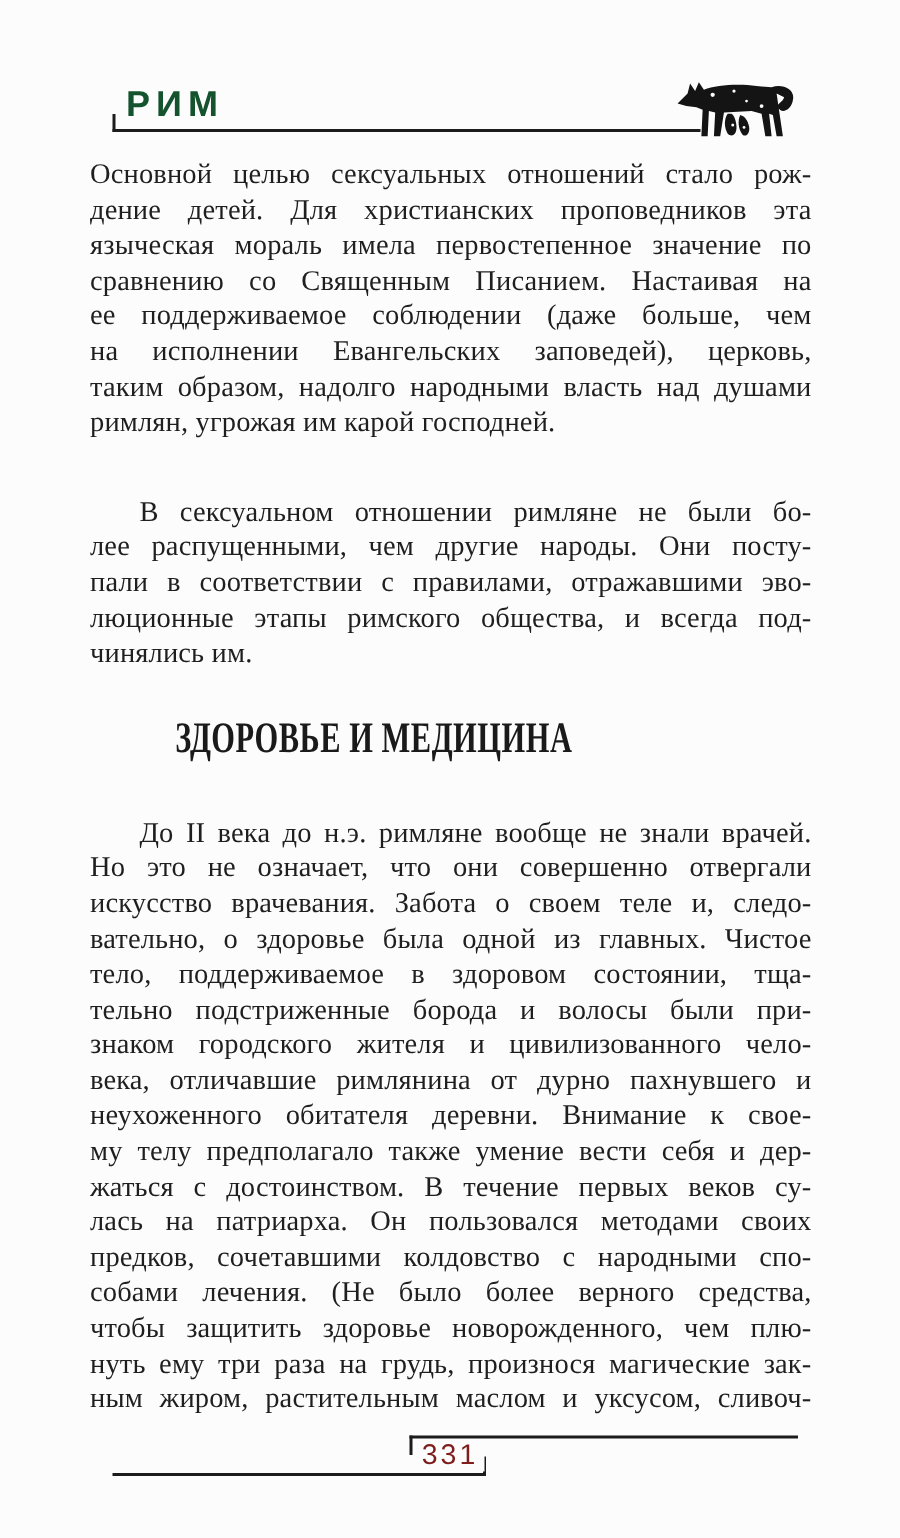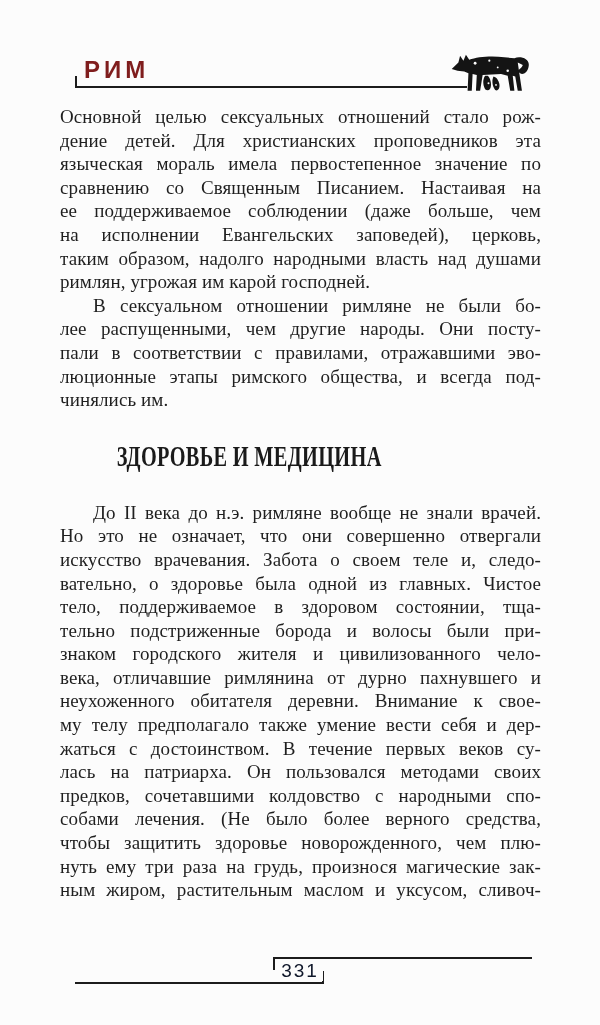--- a/index.html
+++ b/index.html
@@ -16,21 +16,21 @@
   
   .running-title {
     position: absolute;
     left: 84px;
     top: 58px;
     font-family: "Liberation Sans", "DejaVu Sans", sans-serif;
     font-weight: bold;
     font-size: 24px;
     line-height: 1;
     letter-spacing: 4px;
-    color: #7f1d1d;
+    color: #14532d;
   }
   .header-rule {
     position: absolute;
     left: 75px;
     top: 76px;
     width: 390px;
     height: 10px;
     border-left: 2px solid #1c1c1c;
     border-bottom: 2px solid #1c1c1c;
   }
@@ -55,21 +55,21 @@
     line-height: 23.6px;
     text-align: justify;
     text-align-last: justify;
     white-space: nowrap;
     letter-spacing: 0.1px;
   }
   .line.lastline {
     text-align-last: left;
     white-space: normal;
   }
-  .line.indent { text-indent: 33px; }
+  .line.indent { text-indent: 33px; margin-top: 36px; }
 
   .section-heading {
     margin: 28px 0 29px 0;
     height: 32px;
     line-height: 32px;
     font-weight: bold;
     font-size: 29px;
     letter-spacing: 0.5px;
     color: #1a1a1a;
   }
@@ -102,21 +102,21 @@
   .page-number {
     position: absolute;
     left: 277px;
     top: 960px;
     width: 46px;
     text-align: center;
     font-family: "Liberation Sans", "DejaVu Sans", sans-serif;
     font-size: 19px;
     line-height: 21px;
     letter-spacing: 2px;
-    color: #0f172a;
+    color: #7f1d1d;
     background: #fcfcfc;
   }
 </style>
 </head>
 <body>
 
 <div class="page">
 
   <span class="running-title">РИМ</span>
   <div class="header-rule"></div>

